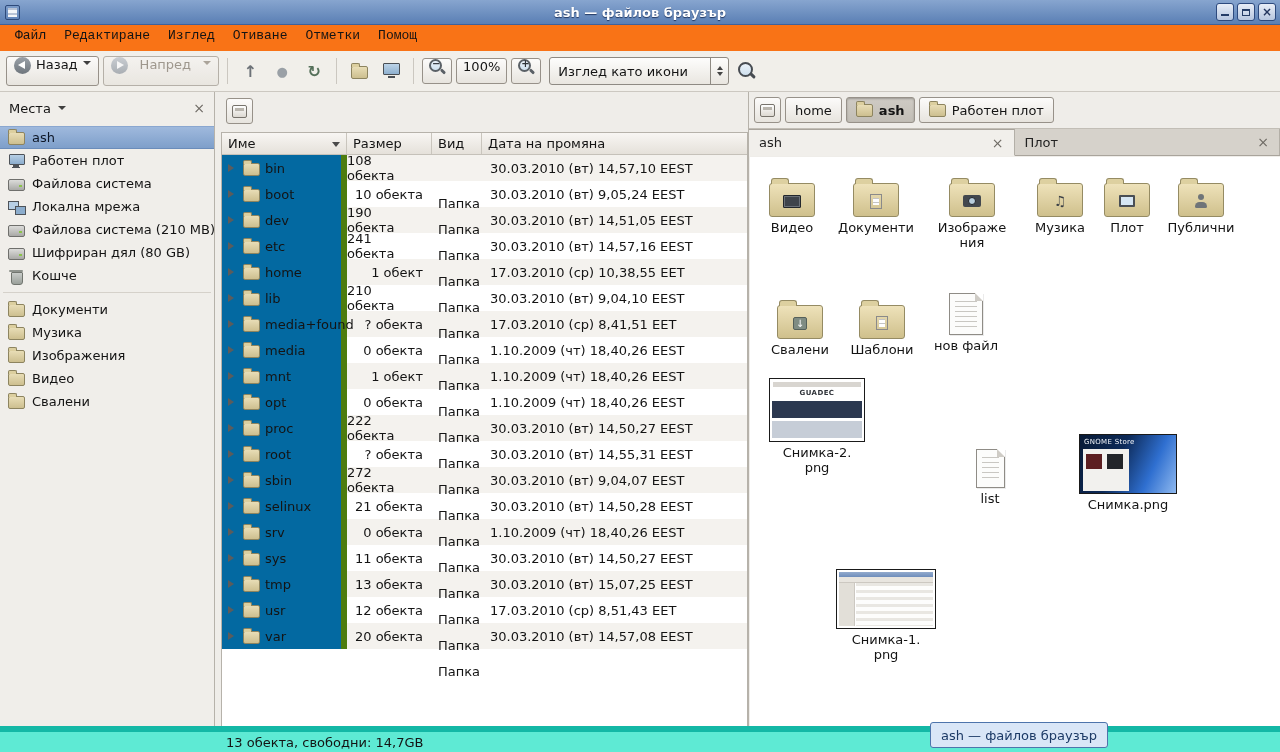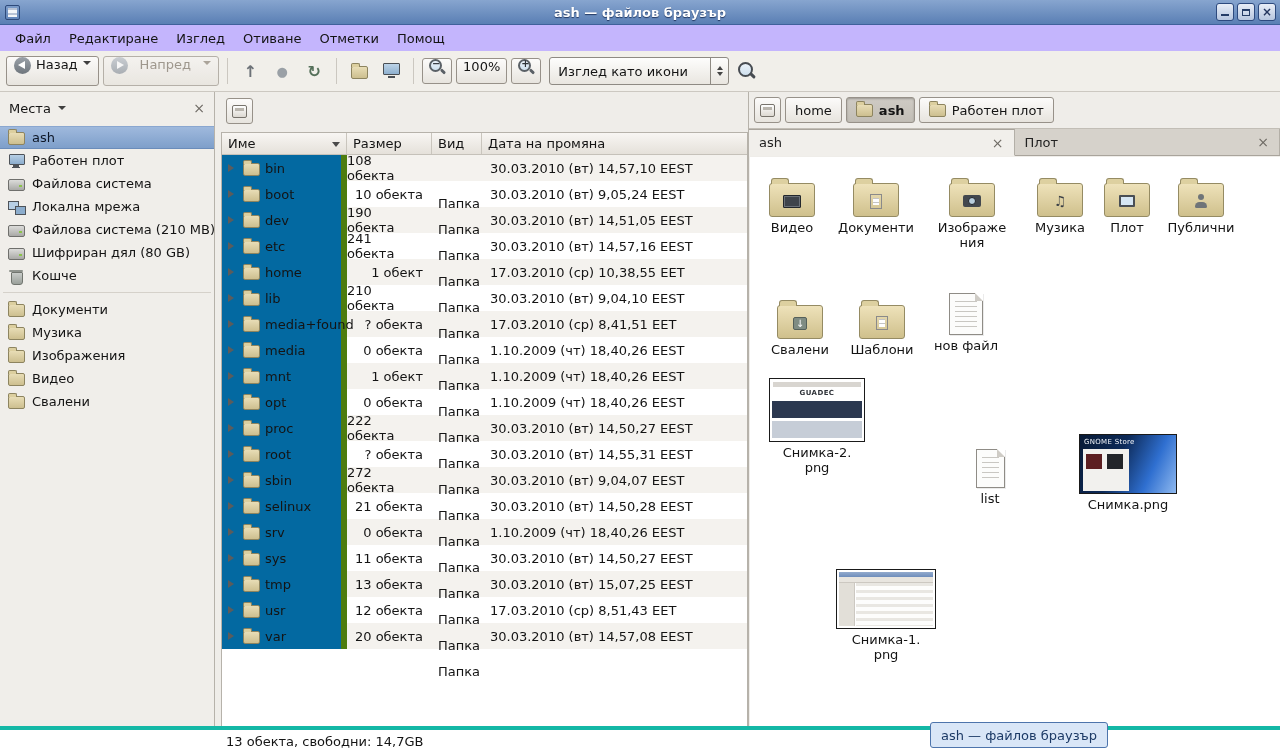--- a/index.html
+++ b/index.html
@@ -18,22 +18,22 @@
     text-shadow:0 1px 1px rgba(20,40,80,.85); }
   .win-btns { position:absolute; right:4px; top:3px; display:flex; gap:3px; }
   .win-btn { width:18px; height:18px; border:1px solid #2d4a7e; border-radius:3px;
     background:linear-gradient(#e8eef7,#b6c6df); display:flex; align-items:center; justify-content:center;
     color:#24365f; font-size:12px; line-height:1; }
   .g-min { width:8px; height:7px; border-bottom:2px solid #243c66; }
   .g-max { width:8px; height:7px; border:1px solid #243c66; border-top-width:2px; }
   .g-close { font-weight:bold; }
 
   
-  .menubar { position:absolute; left:0; top:25px; width:100%; height:26px; background:#c4b5fd;
-    display:flex; align-items:center; padding-left:6px; }
+  .menubar { position:absolute; left:0; top:25px; width:100%; height:26px; background:#f97316;
+    display:flex; align-items:flex-start; padding-left:6px;font-family:Liberation Mono, monospace; }
   .menu-item { padding:3px 9px; }
   .toolbar { position:absolute; left:0; top:51px; width:100%; height:41px; background:#F1EFEA;
     border-bottom:1px solid #ccc8c1; display:flex; align-items:center; gap:4px; padding:0 6px; }
   .tb-btn { height:30px; display:flex; gap:5px; padding:0 7px;
     border:1px solid #979189; border-radius:3px; background:linear-gradient(#fcfbfa,#e7e4de); }
   .tb-btn.sq { height:26px; padding:0 6px; }
   .tb-btn.disabled { color:#9e978d; border-color:#b5b0a8; background:linear-gradient(#f4f2ef,#e9e6e0);gap:12px; }
   .tb-flat { height:30px; min-width:28px; display:flex; align-items:center; justify-content:center; padding:0 4px; }
   .tb-sep { width:1px; height:26px; background:#cbc7c0; margin:0 4px; }
   .caret-d { width:0; height:0; border:4px solid transparent; border-top:4px solid #3f3f3f; margin-top:4px; display:inline-block; }
@@ -180,22 +180,22 @@
   .ts-panel::before { content:""; position:absolute; left:3px; top:5px; width:16px; height:15px; background:#5d1f22; }
   .ts-panel::after { content:""; position:absolute; left:24px; top:5px; width:16px; height:15px; background:#23252a; }
   .t-fm { width:100px; height:60px; }
   .t1-title { position:absolute; left:2px; right:2px; top:2px; height:5px; background:linear-gradient(#93abce,#6e8dbb); }
   .t1-tool { position:absolute; left:2px; right:2px; top:7px; height:6px; background:#e8e5df; border-bottom:1px solid #ccc8c1; }
   .t1-side { position:absolute; left:2px; top:13px; width:16px; bottom:2px; background:#e2dfd8; border-right:1px solid #ccc8c1; }
   .t1-main { position:absolute; left:19px; right:2px; top:13px; bottom:2px; background:#fdfdfc;
     background-image:repeating-linear-gradient(#e9e7e2 0 3px, transparent 3px 7px); }
 
   
-  .statusbar { position:absolute; left:0; top:726px; width:1280px; height:26px; background:#ffffff;
-    border-top:4px solid #14b8a6; display:flex; align-items:center; padding-left:226px; }
+  .statusbar { position:absolute; left:0; top:726px; width:1280px; height:26px; background:#5eead4;
+    border-top:6px solid #14b8a6; display:flex; align-items:center; padding-left:226px; }
   .task-chip { position:absolute; left:930px; top:722px; width:178px; height:26px; z-index:5;
     background:#d9e6f7; border:1px solid #4d74ac; border-radius:3px;
     display:flex; align-items:center; justify-content:center; color:#1c3a66; }
   i { font-style:normal; }
 </style>
 </head>
 <body>
 
 <div id="app">
 

